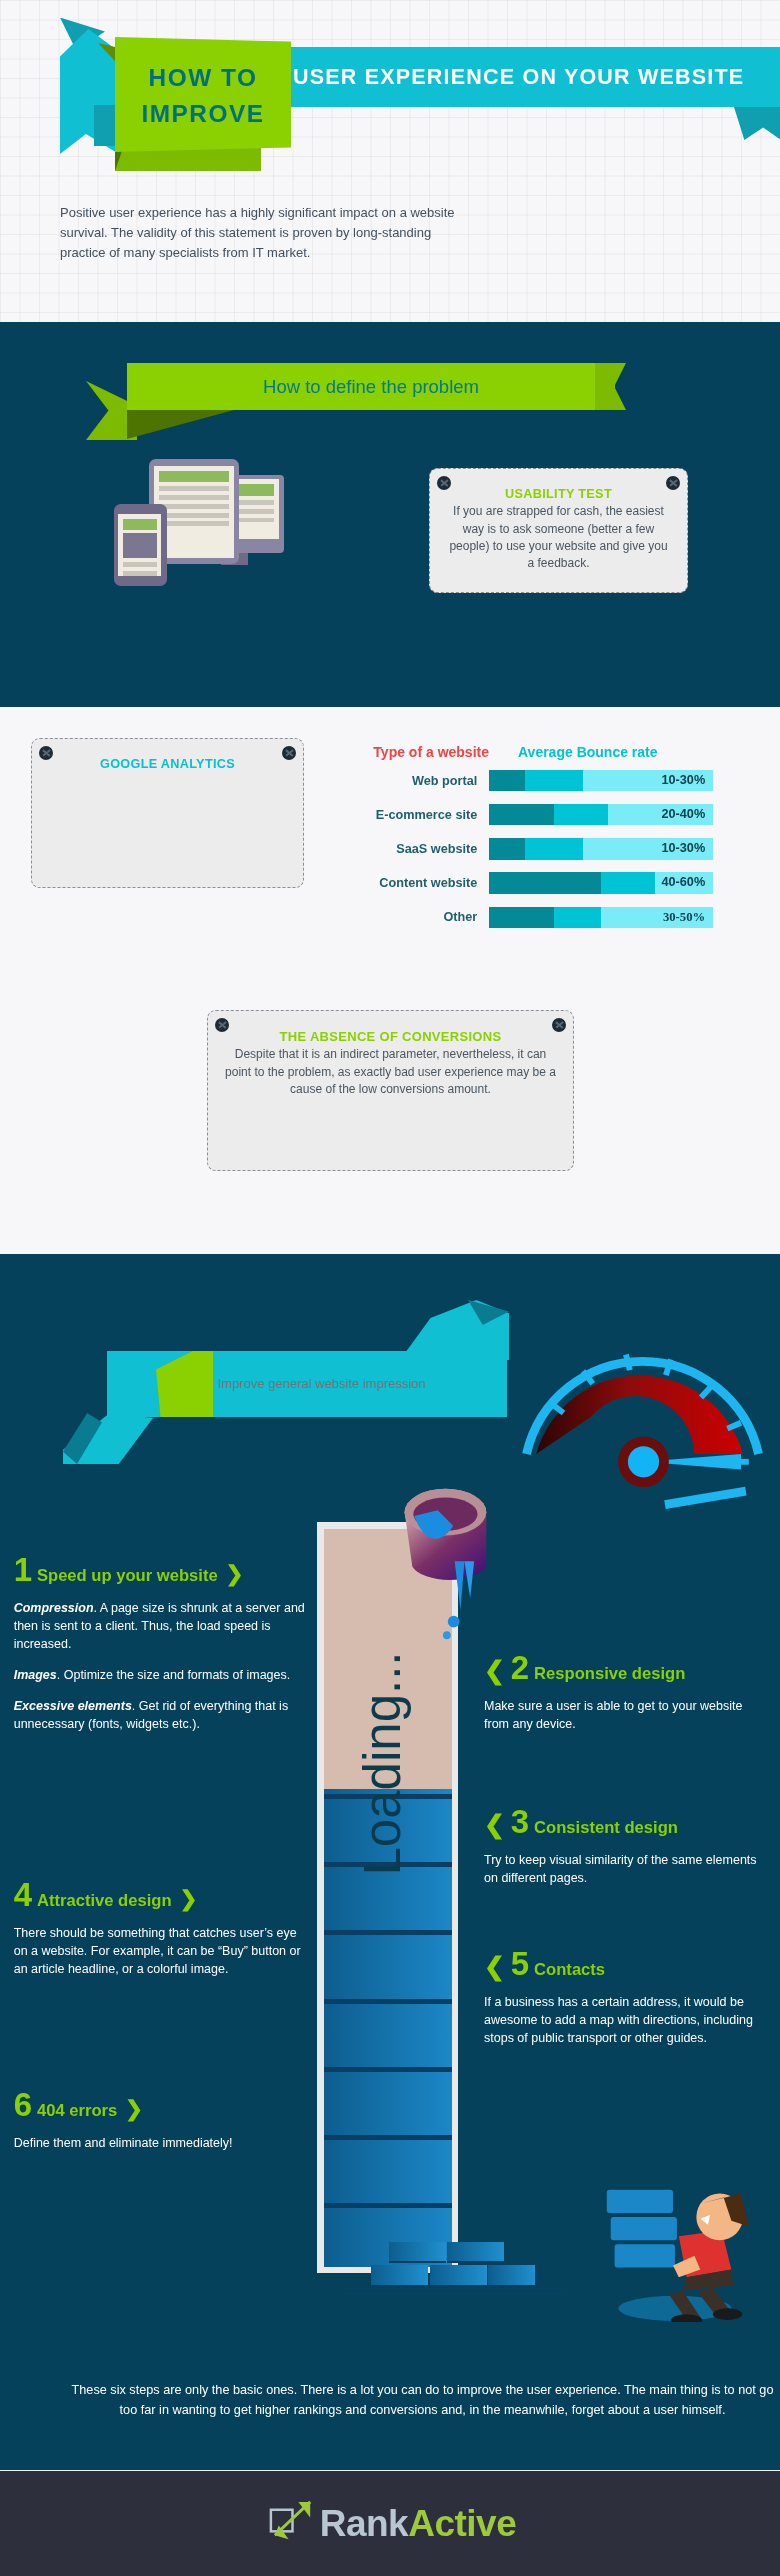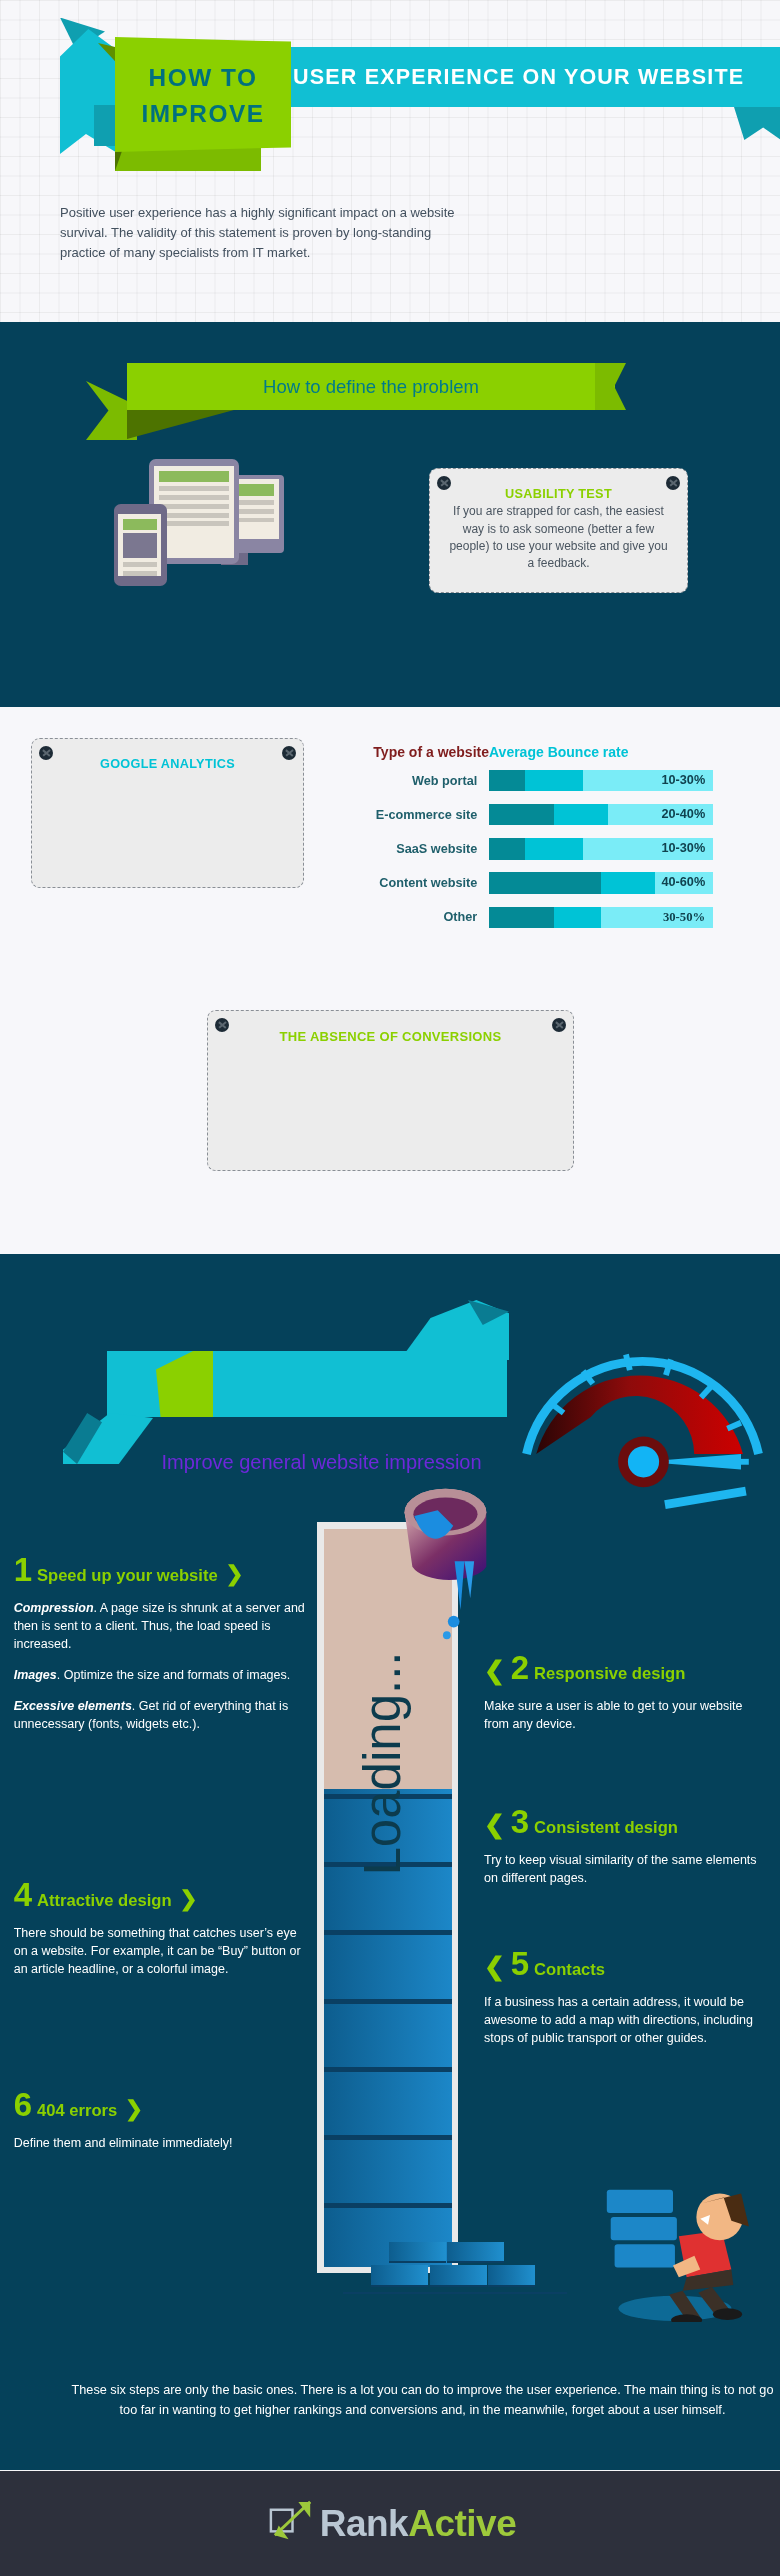--- a/index.html
+++ b/index.html
@@ -169,25 +169,25 @@
   .sec-analytics {
     position:absolute; top:707px; left:0; width:781px; height:546px;
     background:#f7f7fa;
   }
   .card-ga { left:31px; top:738px; width:273px; height:150px; }
   .card-ga .card-title { color:#00c3d6; }
 
   .chart { position:absolute; left:343px; top:744px; width:422px; }
   .chart-head { display:flex; margin-bottom:9.8px; }
   .chart-head .h-type {
-    width:146px; text-align:right; color:#7f1d1d;
+    width:146px; text-align:right; color:#ef4444;
     font-weight:bold; font-size:14px;
   }
   .chart-head .h-rate {
-    flex:1; text-align:left; color:#00c3d6;
+    flex:1; text-align:left; padding-left:29px; color:#00c3d6;
     font-weight:bold; font-size:14px;
   }
   .chart-row { display:flex; align-items:center; height:21.5px; margin-bottom:12.7px; }
   .chart-row .lbl {
     width:146px; text-align:right; padding-right:11.7px;
     color:#1f5f6b; font-weight:bold; font-size:12.7px; white-space:nowrap;
   }
   .bar-wrap { position:relative; height:21.5px; display:flex; }
   .seg-a { background:#048a96; }
   .seg-b { background:#00c3d6; }
@@ -203,23 +203,23 @@
   
   .sec-improve {
     position:absolute; top:1254px; left:0; width:781px; height:1107px;
     background:#05415a;
   }
   .banner2 {
     position:absolute; left:107px; top:1351px; width:400px; height:66px;
     background:#11bfd3;
   }
   .banner2-text {
-    position:absolute; left:146px; top:1429px; width:351px; height:66px;
+    position:absolute; left:146px; top:1351px; width:351px; height:66px;
     display:flex; align-items:center; justify-content:center;
-    color:#6d28d9; font-size:20px; line-height:1.25; text-align:center;
+    color:#737373; font-size:13px; line-height:1.25; text-align:center;
   }
   .banner2-green {
     position:absolute; left:156px; top:1351px; width:57px; height:66px;
     background:#8bd000;
     clip-path: polygon(0 28%, 65% 0, 100% 0, 100% 100%, 8% 100%);
   }
   .banner2-leftfold {
     position:absolute; left:63px; top:1413px; width:90px; height:51px;
     background:#11bfd3;
     clip-path: polygon(0 72%, 52% 0, 100% 10%, 62% 100%, 0 100%);
@@ -445,20 +445,21 @@
             <div class="bar-val">30-50%</div>
           </div>
         </div>
       </div>
   </div>
 
   <div class="card card-conv">
     <div class="screw screw-tl"></div>
     <div class="screw screw-tr"></div>
     <div class="card-title">THE ABSENCE OF CONVERSIONS</div>
+    <div class="card-body">Despite that it is an indirect parameter, nevertheless, it can point to the problem, as exactly bad user experience may be a cause of the low conversions amount.</div>
   </div>
 
   <div class="sec-improve"></div>
 
   <div class="banner2-rightfold"></div>
   <div class="banner2-rightfold2"></div>
   <div class="banner2"></div>
   <div class="banner2-green"></div>
   <div class="banner2-text">Improve general website impression</div>
   <div class="banner2-leftfold"></div>

